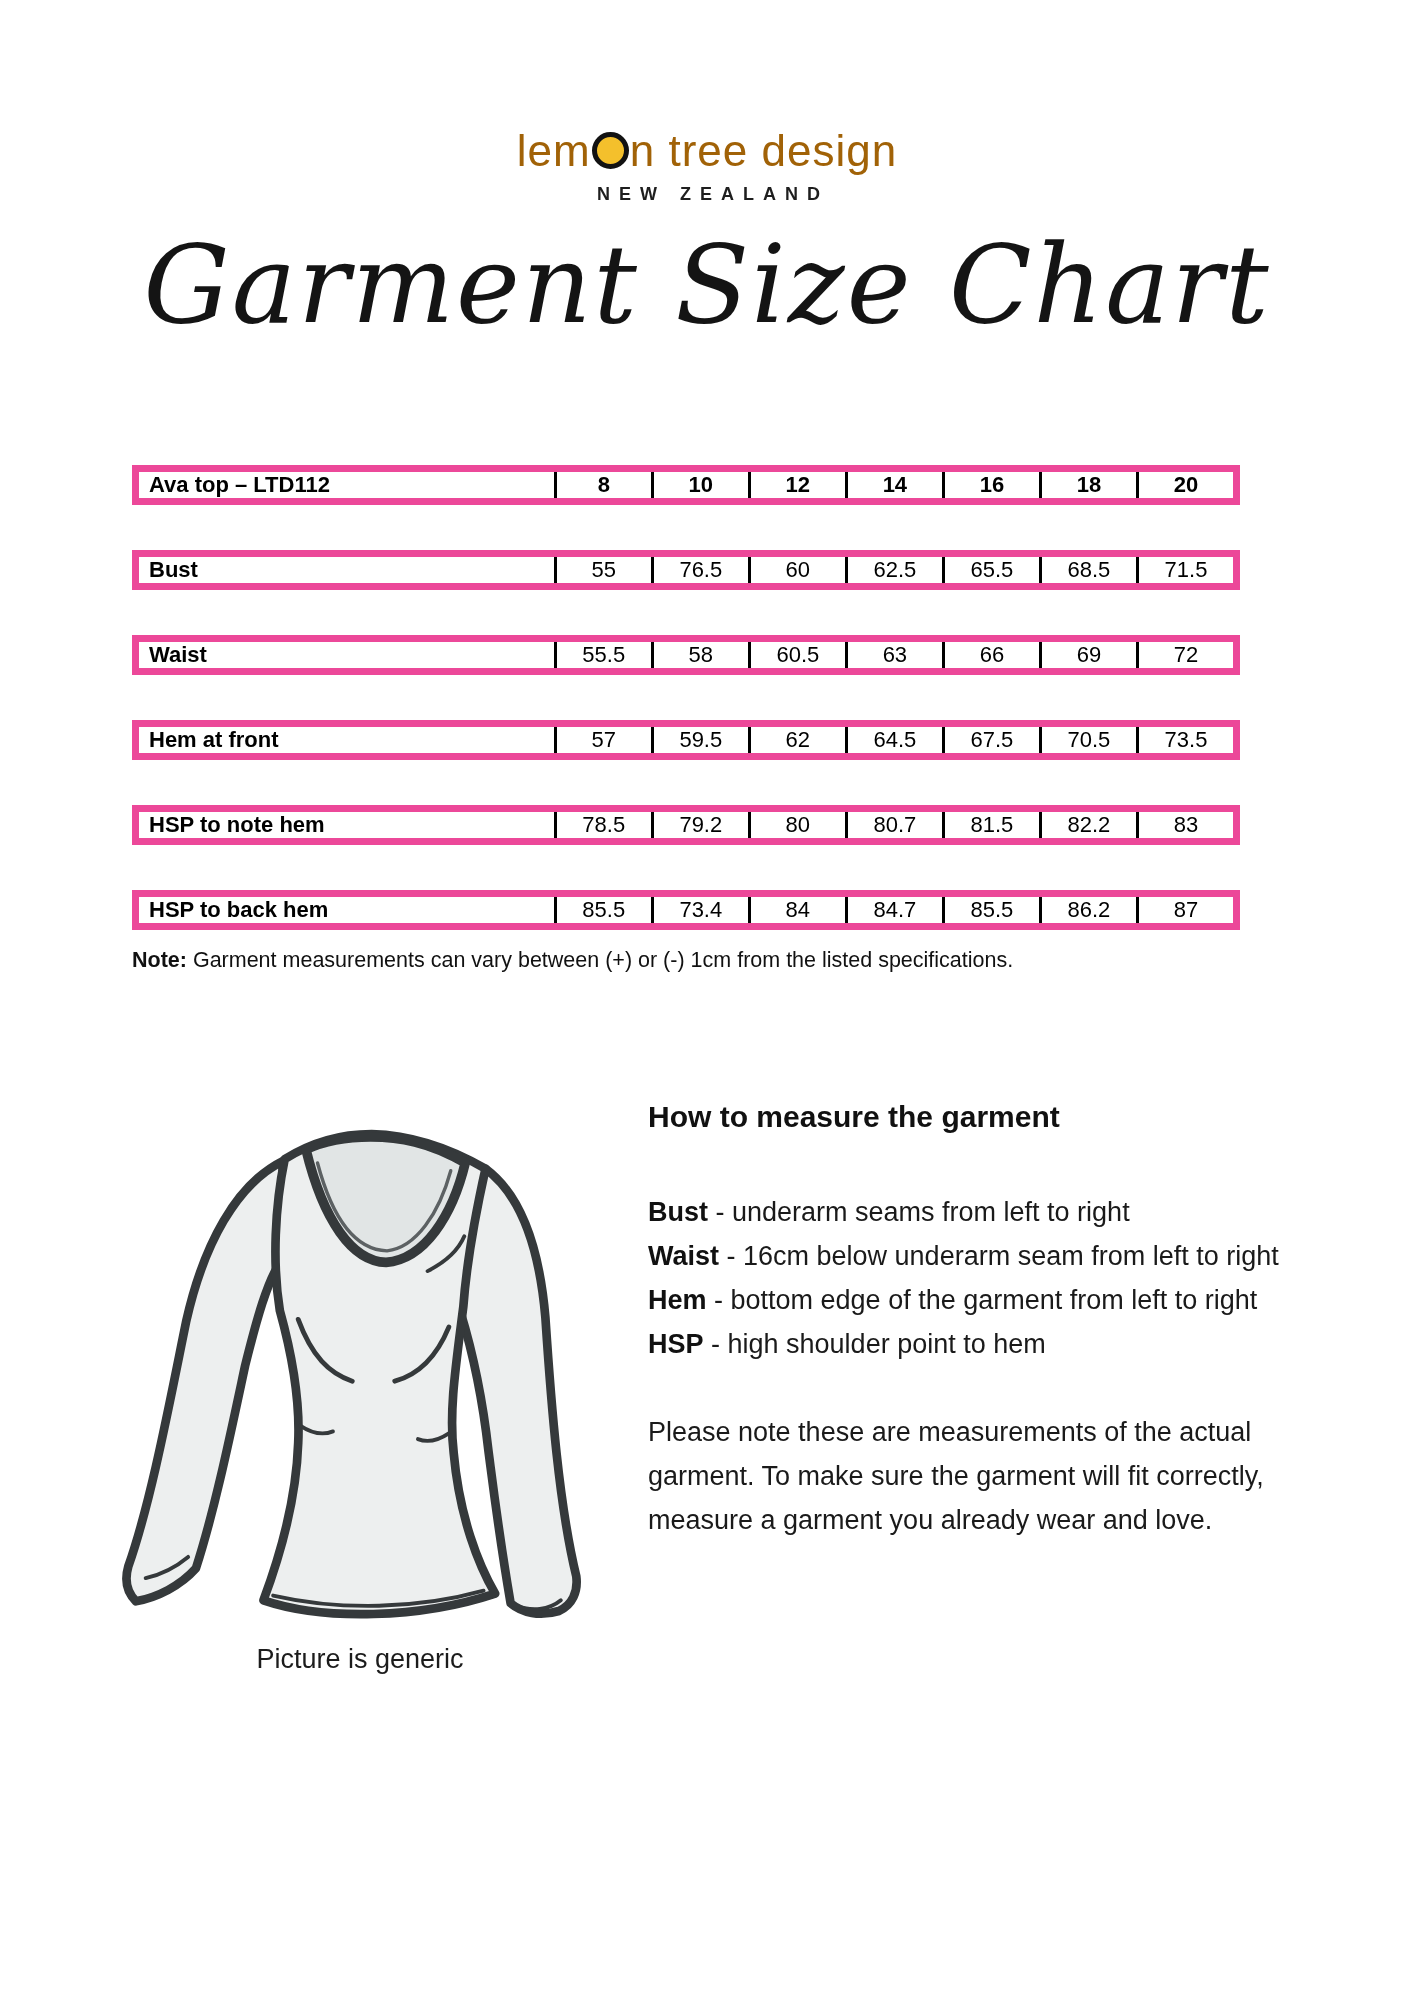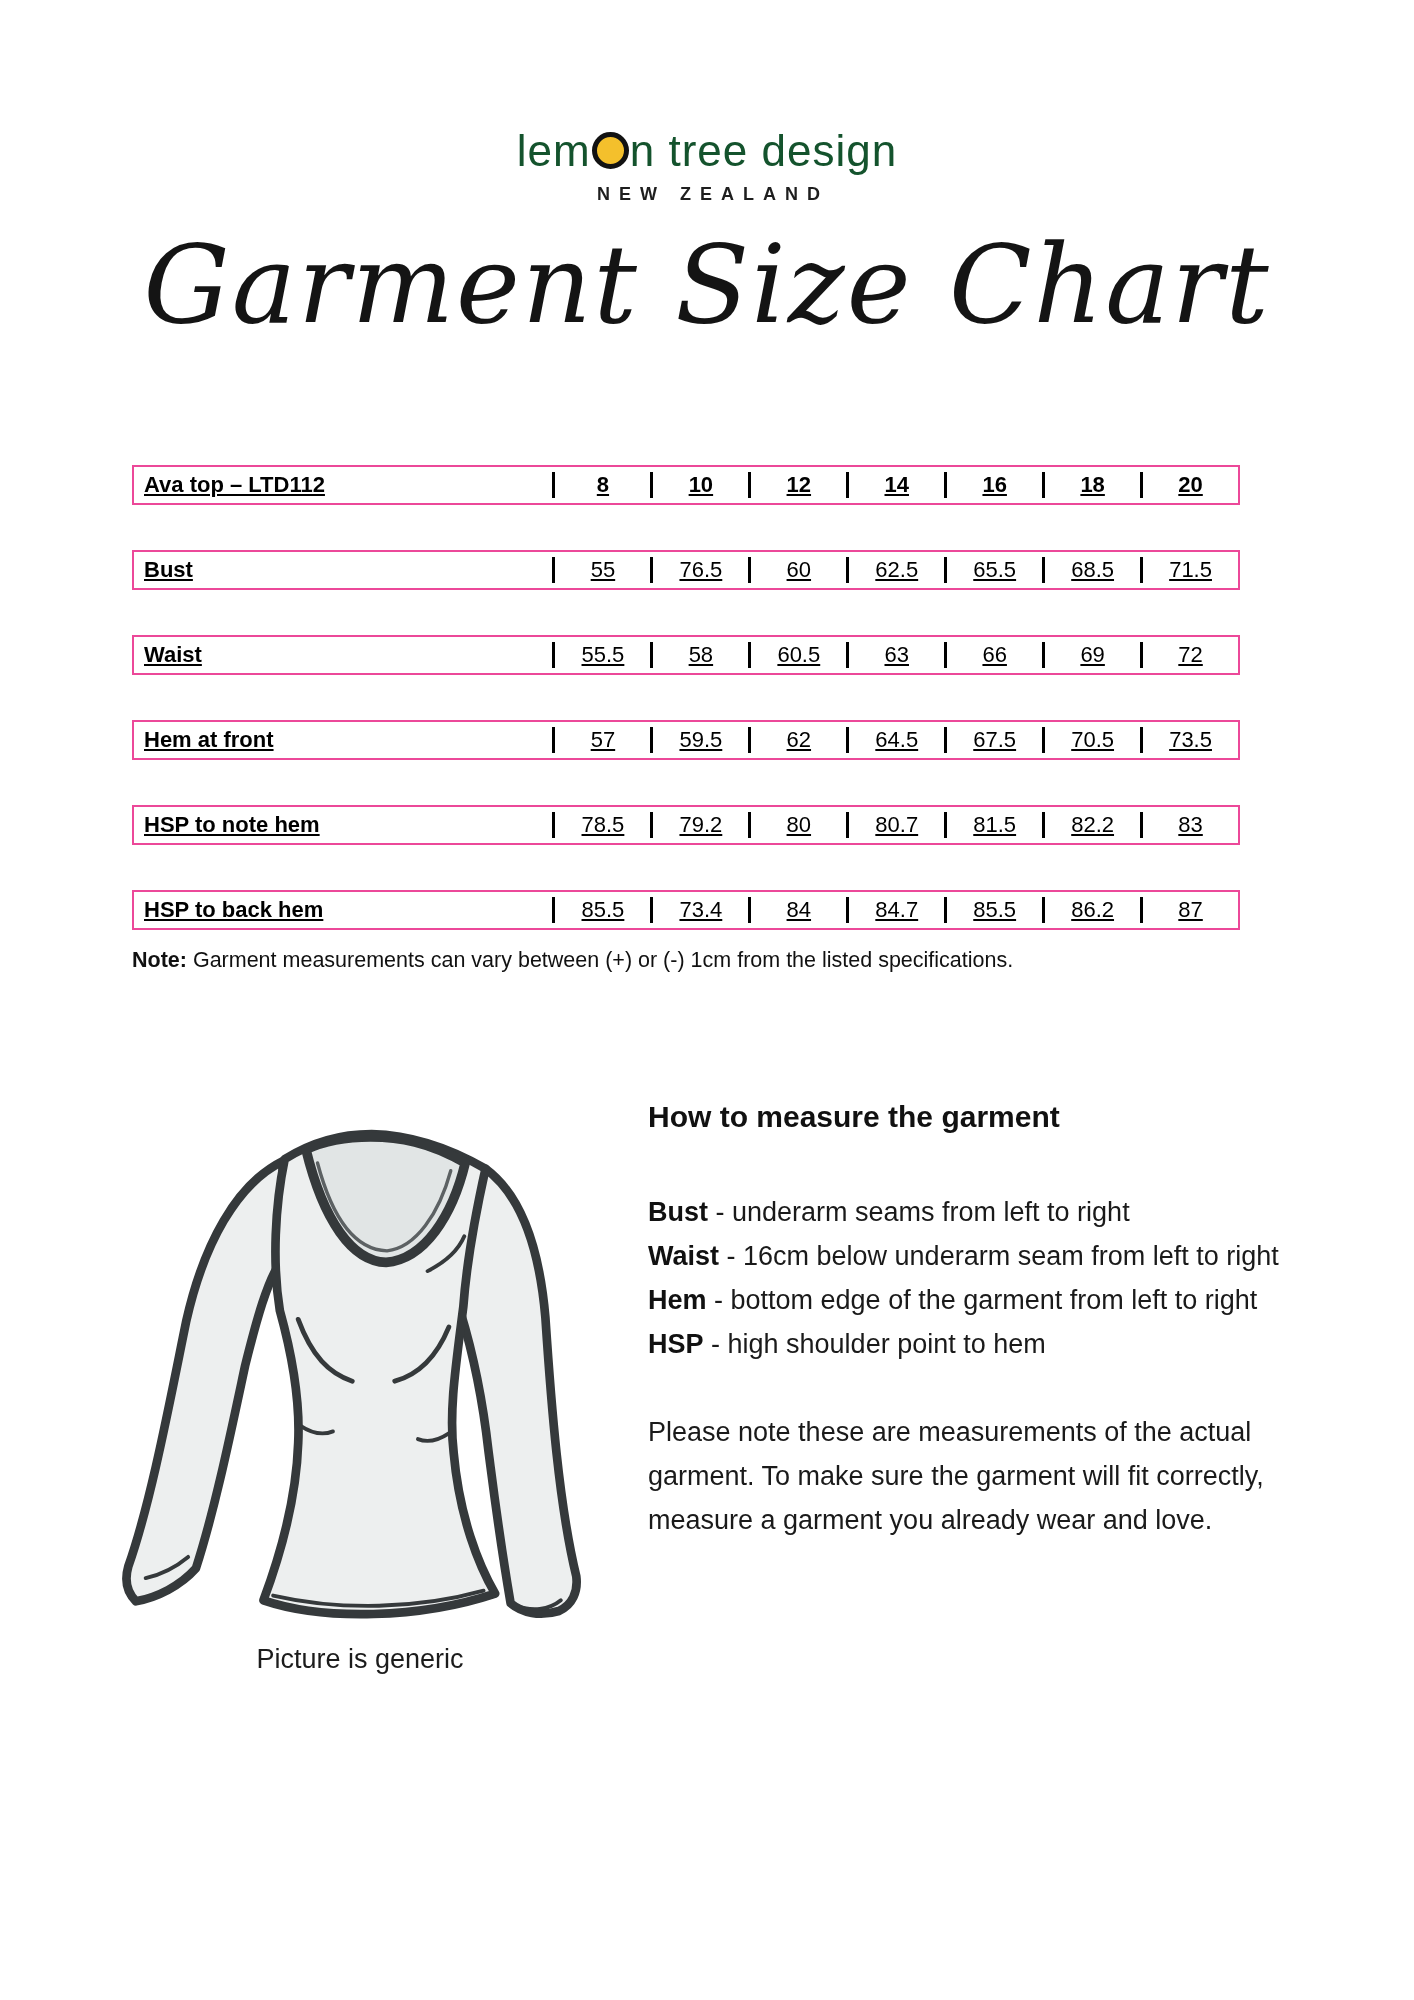--- a/index.html
+++ b/index.html
@@ -11,21 +11,21 @@
     font-family:"Liberation Sans",sans-serif;
     color:#000;
     overflow:hidden;
   }
 
   
   .brand-header{position:absolute;top:126px;left:0;width:100%;text-align:center;}
   .brand{
     font-size:44px;
     letter-spacing:1px;
-    color:#14532d;
+    color:#a16207;
     font-weight:500;
     white-space:nowrap;
   }
   .lemon-dot{
     display:inline-block;
     width:27px;height:27px;
     border-radius:50%;
     border:5px solid #121212;
     background:#F4C02C;
     vertical-align:-3px;
@@ -53,25 +53,24 @@
     color:#141414;
     white-space:nowrap;
   }
 
   
   .size-table{position:absolute;left:132px;top:465px;width:1108px;}
   .trow{
     display:flex;
     box-sizing:border-box;
     height:40px;
-    border:2px solid #ec4899;
+    border:7px solid #ec4899;
     margin-bottom:45px;
     background:#fff;
-    align-items:center;
-    text-decoration:underline;
+    align-items:flex-end;
   }
   .trow .cl{
     flex:0 0 37%;
     border-right:3px solid #000;
     display:flex;align-items:center;
     padding-left:10px;
     font-weight:700;
     font-size:22px;
   }
   .trow .cv{

